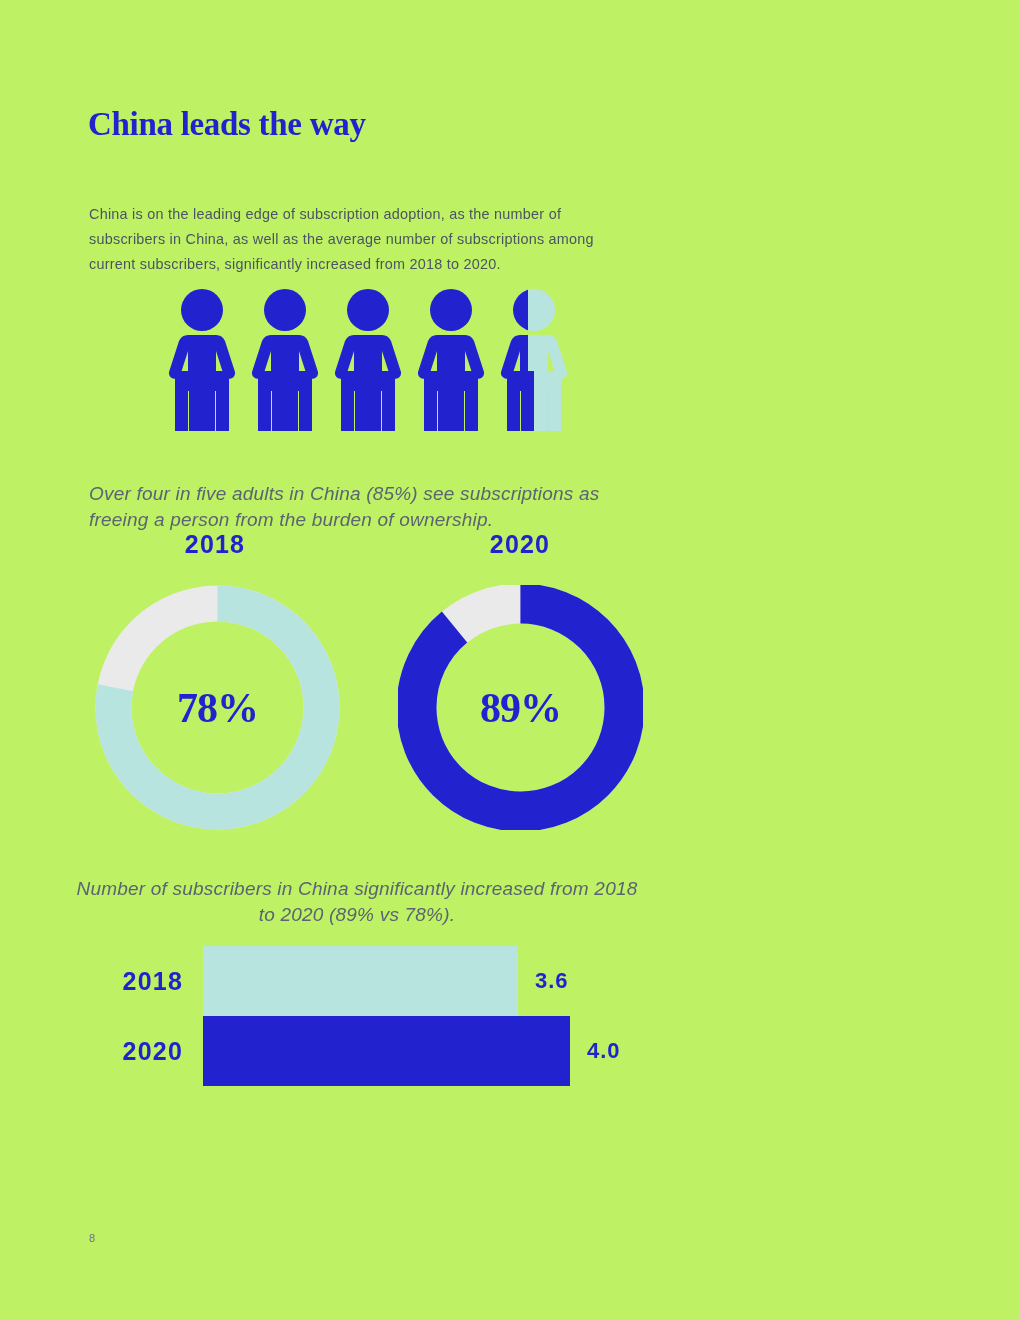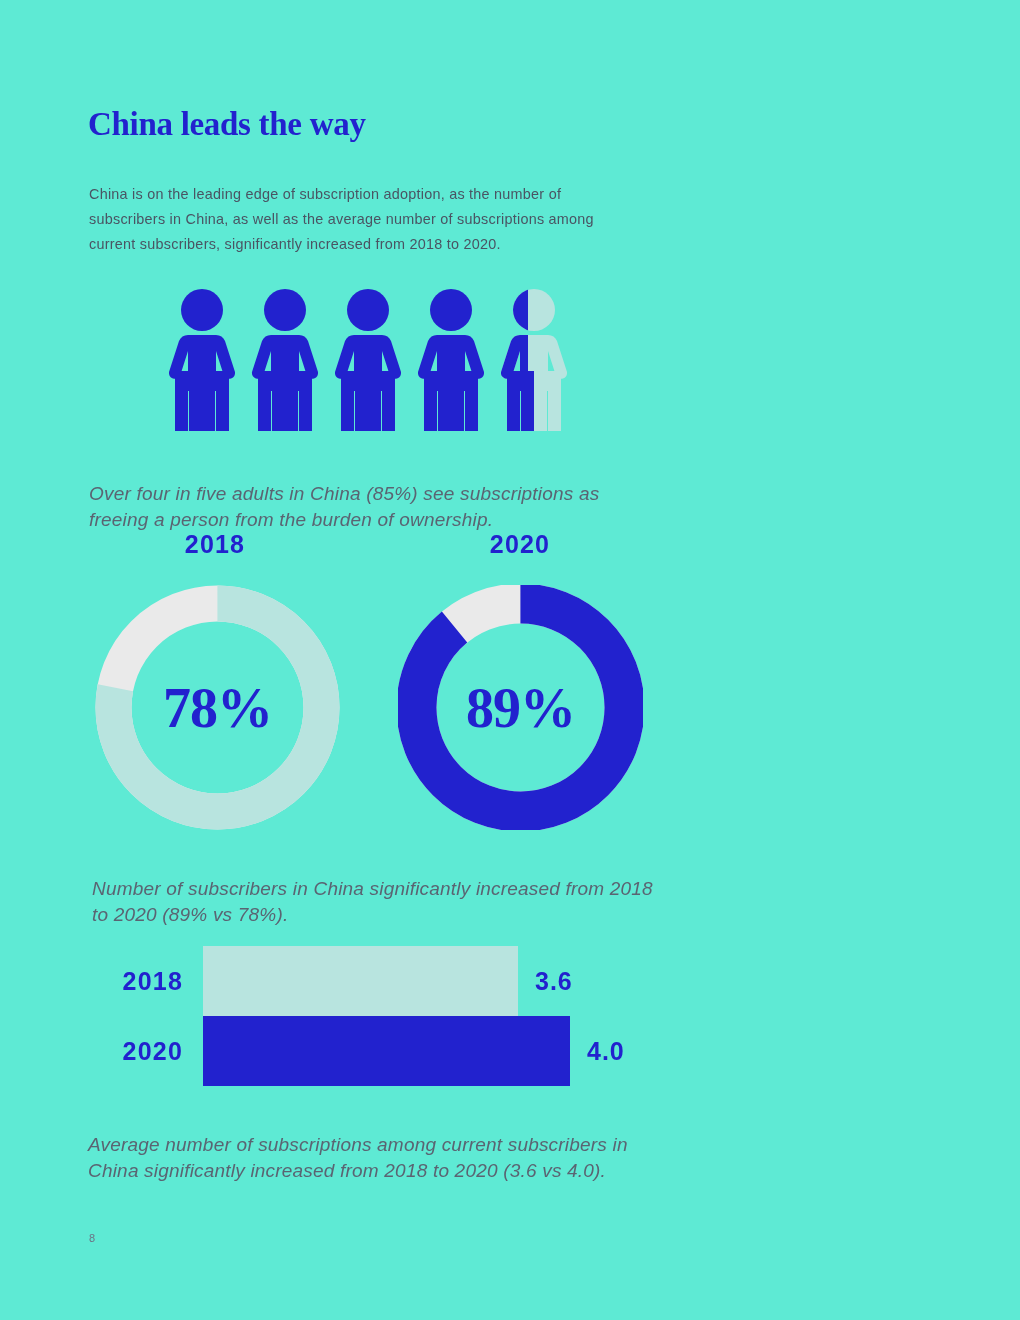--- a/index.html
+++ b/index.html
@@ -4,21 +4,21 @@
 <style>
   html, body {
     margin: 0;
     padding: 0;
     background: #ffffff;
   }
   .page {
     position: relative;
     width: 1020px;
     height: 1320px;
-    background: #5eead4;
+    background: #bef264;
     overflow: hidden;
     font-family: "Liberation Sans", sans-serif;
   }
 
   
   .headline {
     position: absolute;
     left: 88px;
     top: 82px;
     width: 560px;
@@ -28,21 +28,21 @@
     line-height: 41px;
     letter-spacing: -0.3px;
     color: #2222CE;
   }
   .headline .l2 { display: block; }
 
   
   .intro {
     position: absolute;
     left: 89px;
-    top: 168px;
+    top: 188px;
     width: 545px;
     font-size: 14.4px;
     line-height: 25px;
     letter-spacing: 0.25px;
     color: #4a5463;
     font-weight: 300;
   }
 
   
   .people {
@@ -64,21 +64,21 @@
   .caption {
     position: absolute;
     font-style: italic;
     font-size: 19px;
     line-height: 26px;
     letter-spacing: 0.2px;
     color: #5a6472;
     font-weight: 300;
   }
   #caption-people { left: 89px; top: 462px; width: 530px; }
-  #caption-donuts { left: 92px; top: 857px; width: 570px; }
+  #caption-donuts { left: 72px; top: 857px; width: 570px; text-align: center; }
   #caption-bars   { left: 88px; top: 1113px; width: 540px; }
 
   
   .donut-year {
     position: absolute;
     font-size: 25px;
     font-weight: bold;
     letter-spacing: 1.2px;
     color: #2222CE;
     text-align: center;
@@ -99,21 +99,21 @@
     position: absolute;
     left: 0;
     top: 0;
     width: 245px;
     height: 245px;
     display: flex;
     align-items: center;
     justify-content: center;
     font-family: "Liberation Serif", serif;
     font-weight: bold;
-    font-size: 56px;
+    font-size: 42px;
     color: #2222CE;
     letter-spacing: -1px;
   }
 
   
   .barchart {
     position: absolute;
     left: 88px;
     top: 946px;
     width: 570px;
@@ -148,21 +148,21 @@
     height: 70px;
   }
   #bar-rect-2018 { width: 315px; background: #B8E4DF; }
   #bar-rect-2020 { width: 367px; background: #2222CE; }
   .bar-value {
     position: absolute;
     top: 0;
     height: 70px;
     display: flex;
     align-items: center;
-    font-size: 25px;
+    font-size: 22px;
     font-weight: bold;
     letter-spacing: 1px;
     color: #2222CE;
   }
   #bar-value-2018 { left: 447px; }
   #bar-value-2020 { left: 499px; }
 
   
   .page-number {
     position: absolute;
@@ -277,17 +277,16 @@
     </div>
 
     <div class="bar-row" id="bar-row-2020">
       <div class="bar-label">2020</div>
       <div class="bar-rect" id="bar-rect-2020"></div>
       <div class="bar-value" id="bar-value-2020">4.0</div>
     </div>
 
   </div>
 
-  <p class="caption" id="caption-bars">Average number of subscriptions among current subscribers in China significantly increased from 2018 to 2020 (3.6 vs 4.0).</p>
 
   <div class="page-number">8</div>
 
 </div>
 
 </body></html>

